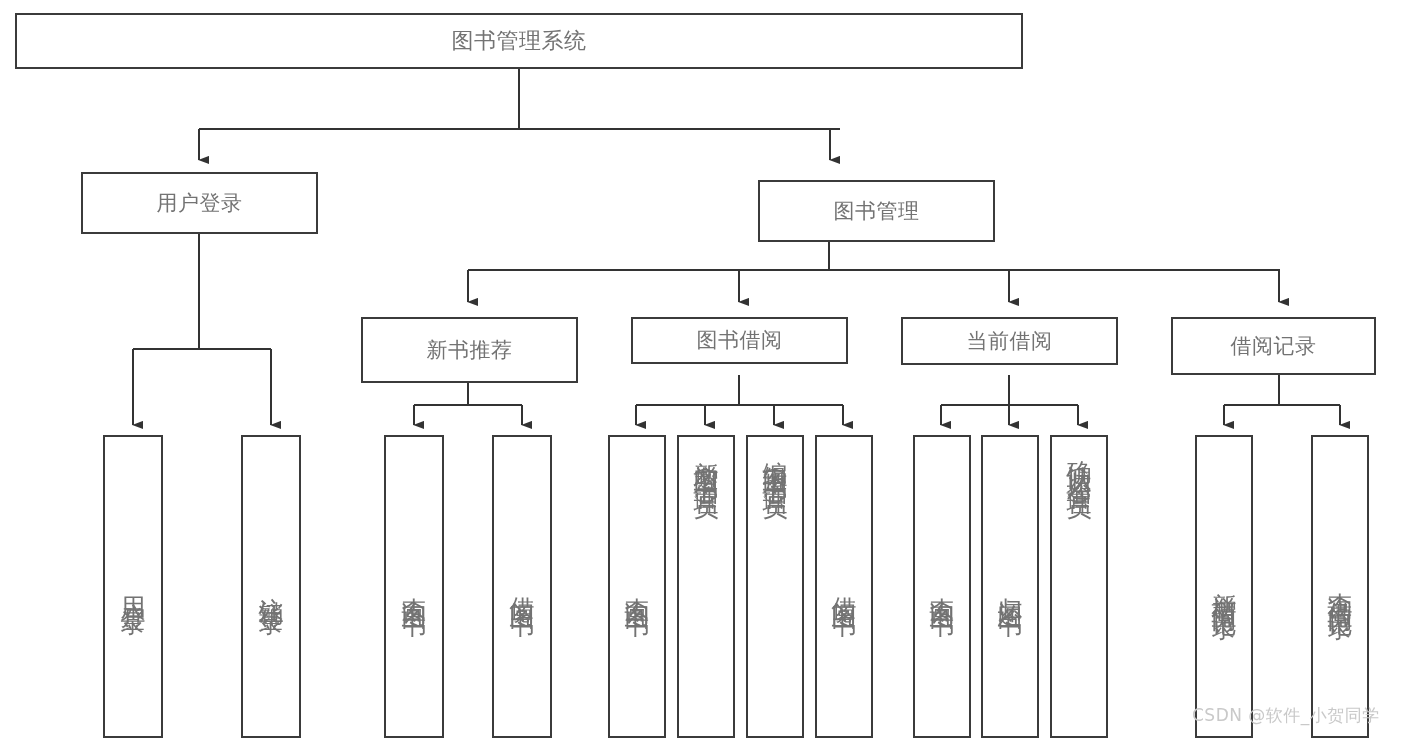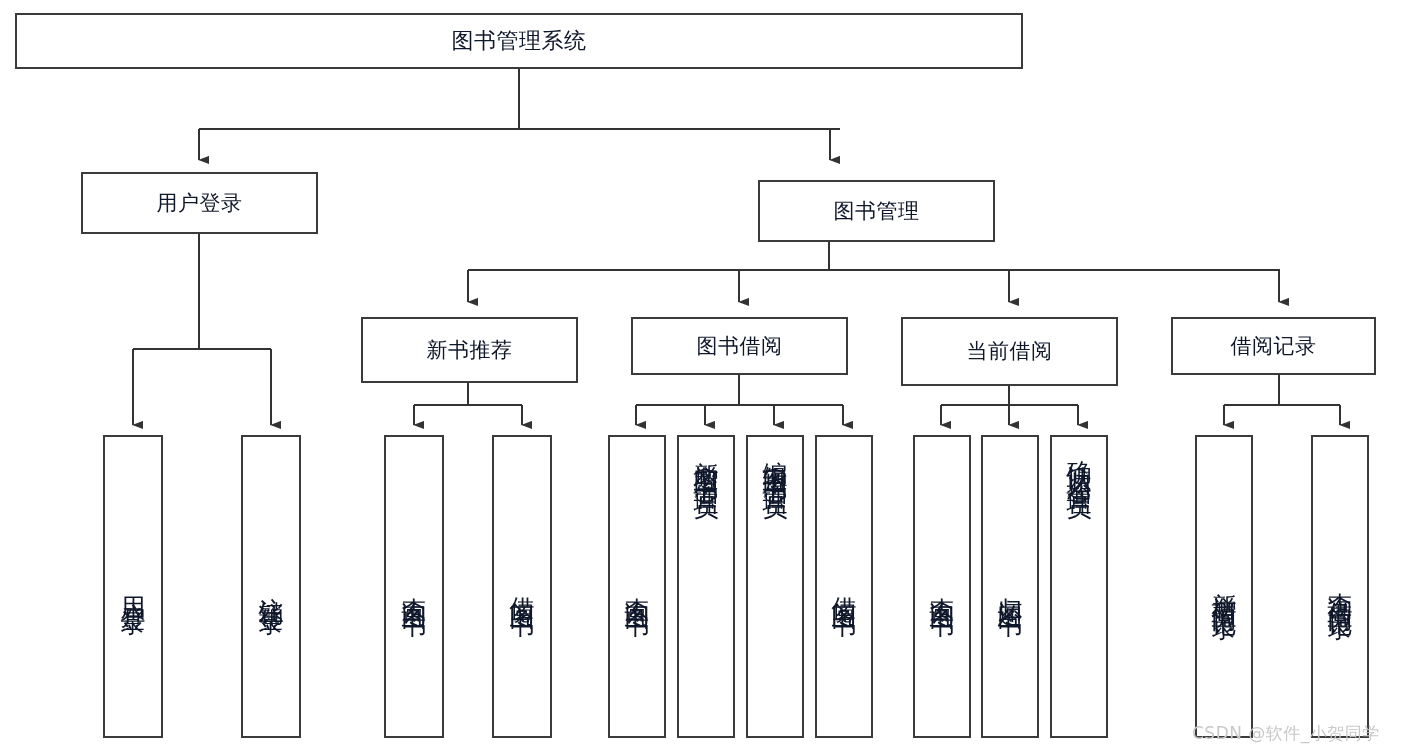--- a/index.html
+++ b/index.html
@@ -31,21 +31,21 @@
     position: absolute;
     box-sizing: border-box;
     background: #ffffff;
     border: 2px solid #3b3b3b;
     display: flex;
     align-items: center;
     justify-content: center;
     overflow: hidden;
   }
   .node-label {
-    color: #0f172a;
+    color: #737373;
     line-height: 1.18;
     white-space: pre;
     text-align: center;
   }
   .node.horizontal .node-label {
     font-size: 21px;
     letter-spacing: 0.5px;
   }
   .node.root .node-label {
     font-size: 22px;
@@ -140,25 +140,25 @@
   </div>
 
   <div class="node horizontal" style="left:711px; top:180px; width:237px; height:62px;margin-left:47px;">
     <span class="node-label">图书管理</span>
   </div>
 
   <div class="node horizontal" style="left:361px; top:317px; width:217px; height:66px;">
     <span class="node-label">新书推荐</span>
   </div>
 
-  <div class="node horizontal" style="left:631px; top:317px; width:217px; height:58px;">
+  <div class="node horizontal" style="left:631px; top:317px; width:217px; height:47px;">
     <span class="node-label">图书借阅</span>
   </div>
 
-  <div class="node horizontal" style="left:901px; top:317px; width:217px; height:69px;">
+  <div class="node horizontal" style="left:901px; top:317px; width:217px; height:48px;">
     <span class="node-label">当前借阅</span>
   </div>
 
   <div class="node horizontal" style="left:1171px; top:317px; width:205px; height:58px;">
     <span class="node-label">借阅记录</span>
   </div>
 
   <div class="node vertical v-mid" style="left:103px; top:435px; width:60px; height:303px;">
     <span class="node-label">用户登录</span>
   </div>
@@ -204,15 +204,15 @@
   </div>
 
   <div class="node vertical v-mid" style="left:1195px; top:435px; width:58px; height:303px;">
     <span class="node-label">新增借阅记录</span>
   </div>
 
   <div class="node vertical v-mid" style="left:1311px; top:435px; width:58px; height:303px;">
     <span class="node-label">查询借阅记录</span>
   </div>
 
-  <div class="watermark" style="left:1192px; top:722px;">CSDN @软件_小贺同学</div>
+  <div class="watermark" style="left:1192px; top:704px;">CSDN @软件_小贺同学</div>
 
 </div>
 
 </body></html>

